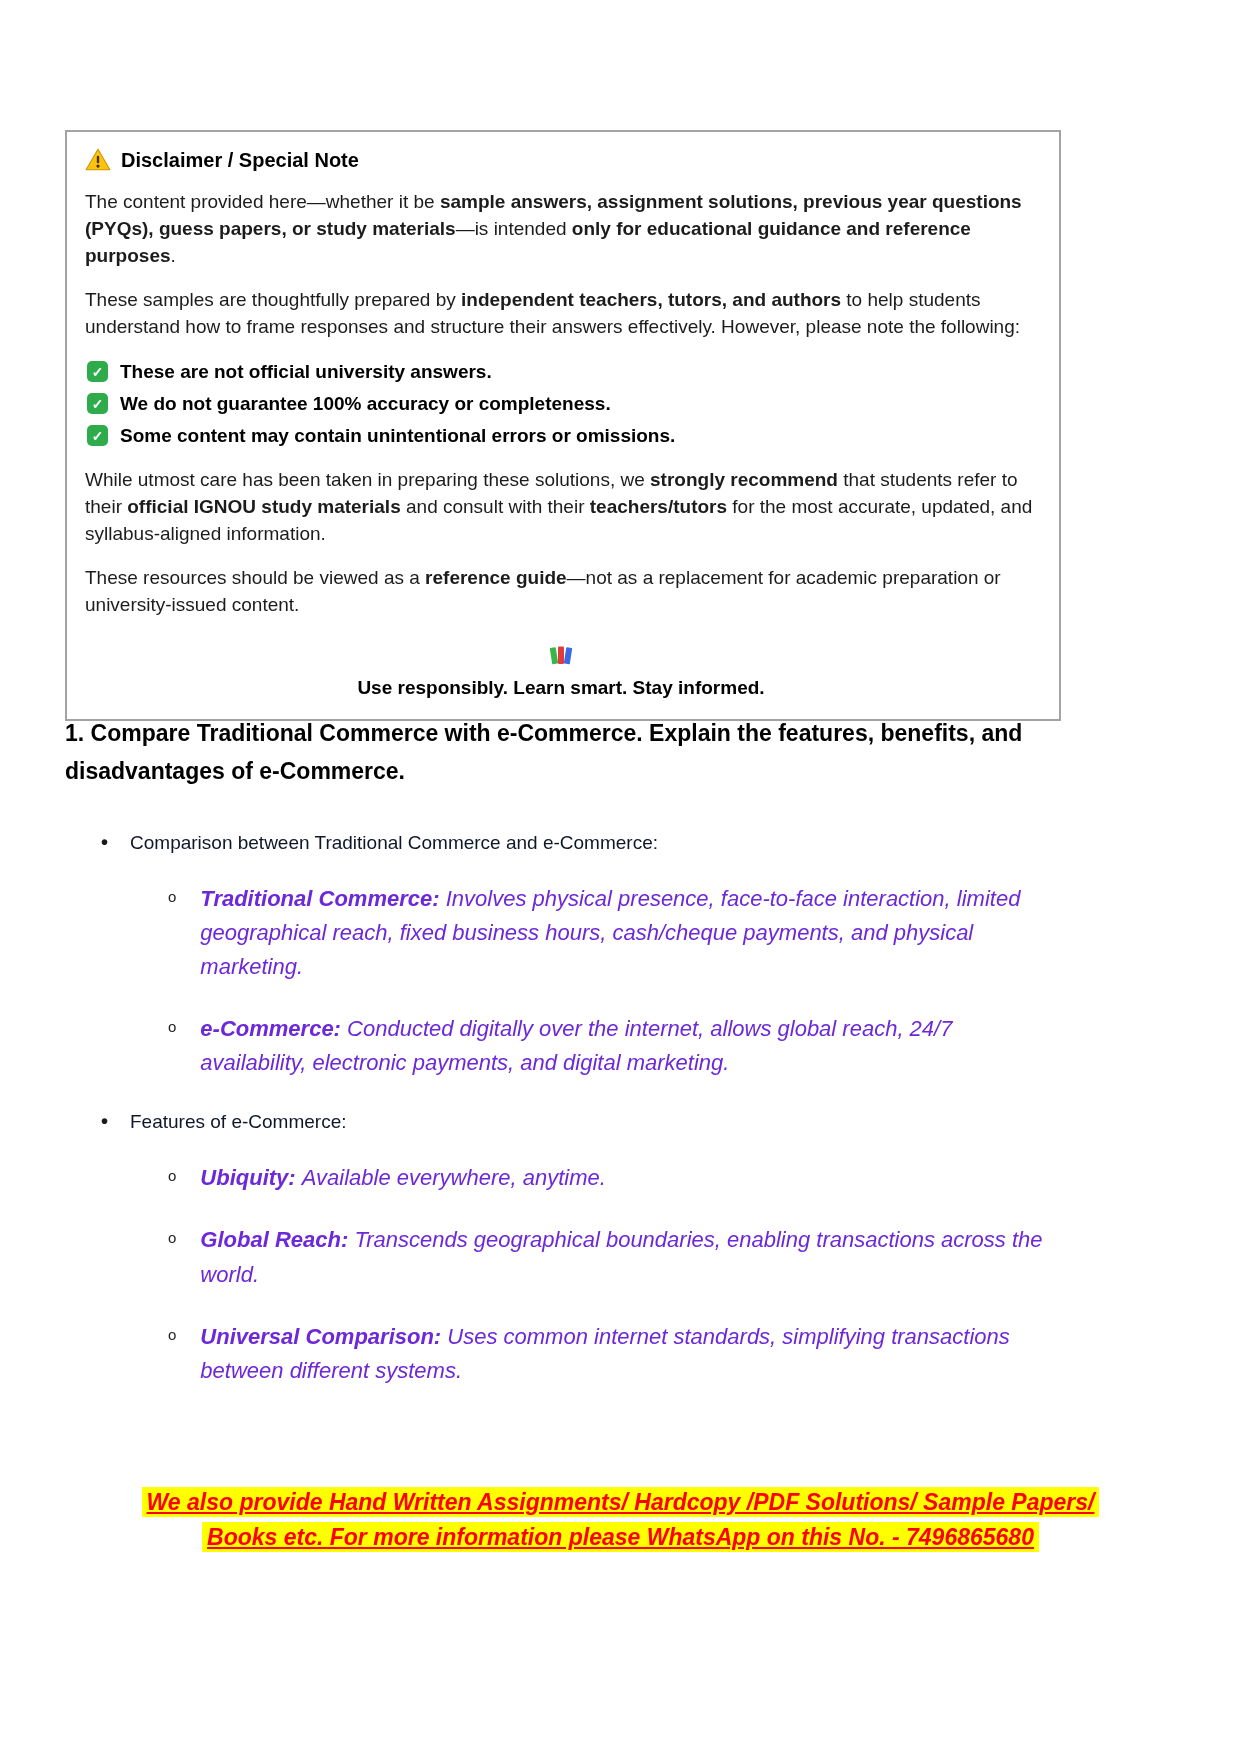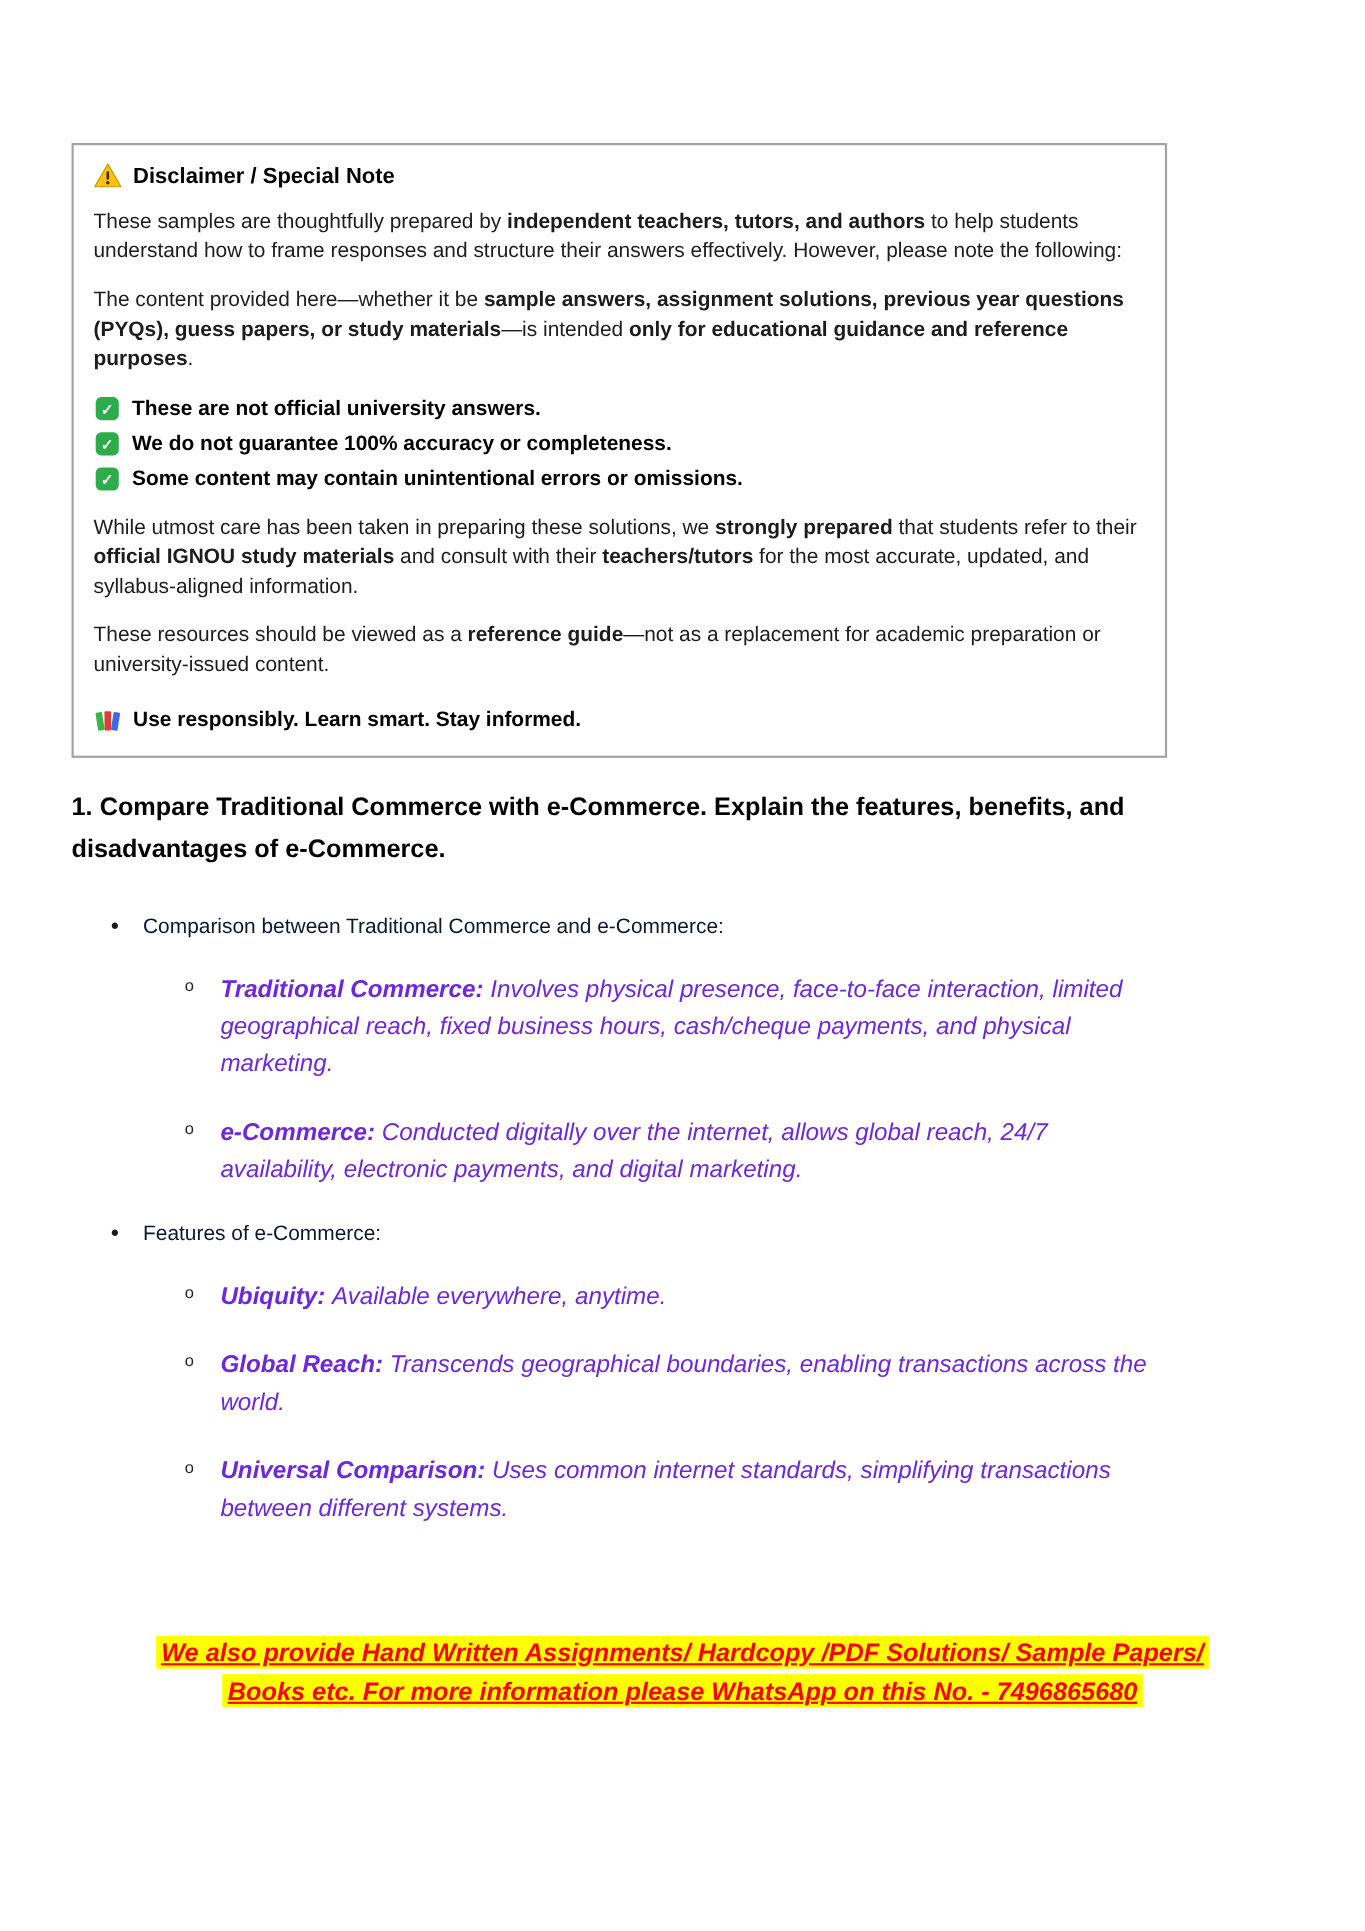--- a/index.html
+++ b/index.html
@@ -73,20 +73,21 @@
     justify-content: center;
     font-size: 14px;
     font-weight: bold;
     flex: 0 0 auto;
   }
   .disc-closing {
     margin-top: 24px;
     display: flex;
     align-items: center;
     gap: 10px;
+    flex-direction: column;
   }
   .closing-text {
     font-size: 19px;
     font-weight: bold;
     color: #000;
   }
 
   
   .content {
     position: absolute;
@@ -167,39 +168,39 @@
       <span class="warn-icon">
         <svg width="26" height="24" viewBox="0 0 24 22" aria-hidden="true">
           <path d="M12 1 L23 20 H1 Z" fill="#FFC20E" stroke="#C99700" stroke-width="1" stroke-linejoin="round"></path>
           <rect x="10.9" y="7" width="2.2" height="7" rx="1" fill="#443500"></rect>
           <circle cx="12" cy="16.6" r="1.5" fill="#443500"></circle>
         </svg>
       </span>
       <span class="disc-title">Disclaimer / Special Note</span>
     </div>
 
+    <p class="disc-para"><span>The content provided here—whether it be </span><span class="b">sample answers, assignment solutions, previous year questions (PYQs), guess papers, or study materials</span><span>—is intended </span><span class="b">only for educational guidance and reference purposes</span><span>.</span></p>
     <p class="disc-para"><span>These samples are thoughtfully prepared by </span><span class="b">independent teachers, tutors, and authors</span><span> to help students understand how to frame responses and structure their answers effectively. However, please note the following:</span></p>
-    <p class="disc-para"><span>The content provided here—whether it be </span><span class="b">sample answers, assignment solutions, previous year questions (PYQs), guess papers, or study materials</span><span>—is intended </span><span class="b">only for educational guidance and reference purposes</span><span>.</span></p>
 
     <ul class="checklist">
       <li class="check-item">
         <span class="check-icon">✓</span>
         <span class="check-text">These are not official university answers.</span>
       </li>
       <li class="check-item">
         <span class="check-icon">✓</span>
         <span class="check-text">We do not guarantee 100% accuracy or completeness.</span>
       </li>
       <li class="check-item">
         <span class="check-icon">✓</span>
         <span class="check-text">Some content may contain unintentional errors or omissions.</span>
       </li>
     </ul>
 
-    <p class="disc-para"><span>While utmost care has been taken in preparing these solutions, we </span><span class="b">strongly prepared</span><span> that students refer to their </span><span class="b">official IGNOU study materials</span><span> and consult with their </span><span class="b">teachers/tutors</span><span> for the most accurate, updated, and syllabus-aligned information.</span></p>
+    <p class="disc-para"><span>While utmost care has been taken in preparing these solutions, we </span><span class="b">strongly recommend</span><span> that students refer to their </span><span class="b">official IGNOU study materials</span><span> and consult with their </span><span class="b">teachers/tutors</span><span> for the most accurate, updated, and syllabus-aligned information.</span></p>
     <p class="disc-para"><span>These resources should be viewed as a </span><span class="b">reference guide</span><span>—not as a replacement for academic preparation or university-issued content.</span></p>
 
     <div class="disc-closing">
       <span class="books-icon">
         <svg width="24" height="22" viewBox="0 0 24 22" aria-hidden="true">
           <rect x="2" y="3.5" width="6" height="16.5" rx="1" fill="#3BB54A" transform="rotate(-9 5 12)"></rect>
           <rect x="9" y="2.5" width="6" height="17.5" rx="1" fill="#E23B3B"></rect>
           <rect x="16" y="3.5" width="6" height="16.5" rx="1" fill="#3B6BE2" transform="rotate(9 19 12)"></rect>
         </svg>
       </span>

